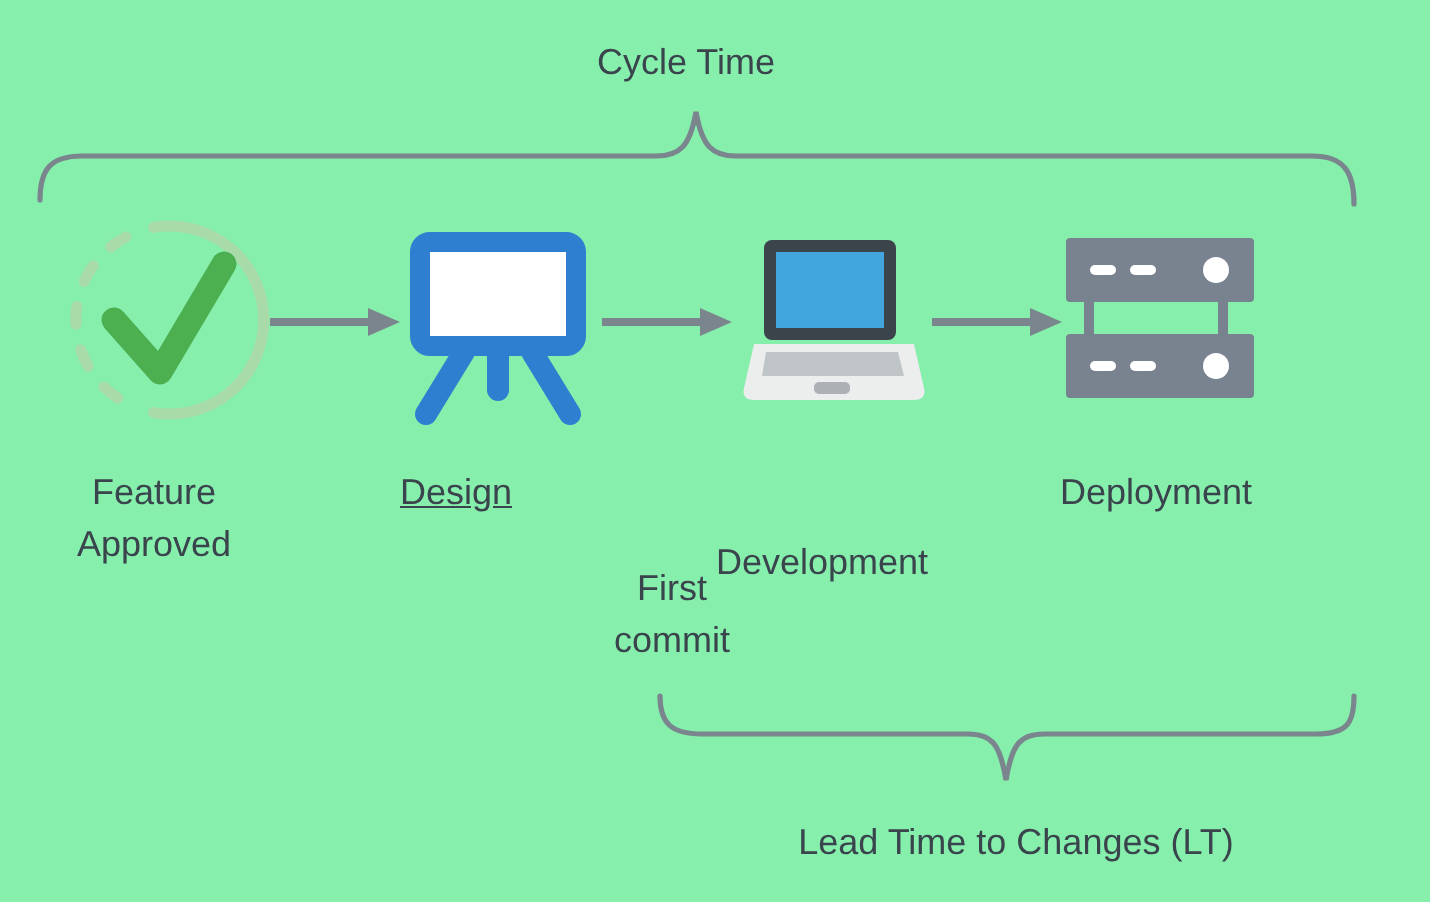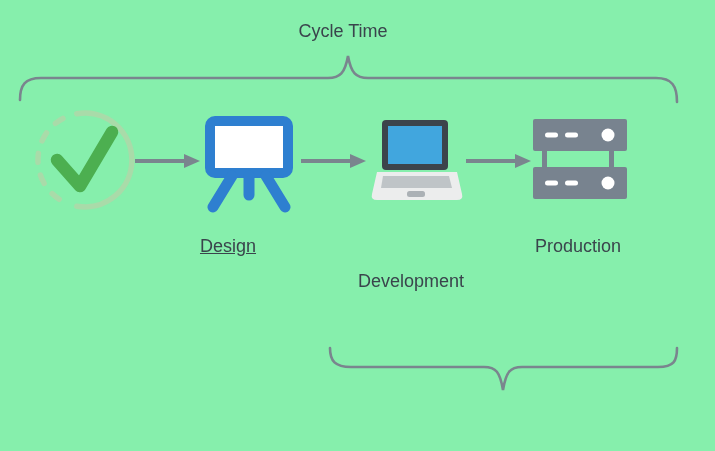--- a/index.html
+++ b/index.html
@@ -81,27 +81,30 @@
     <rect x="5" y="3" width="94" height="32" rx="2" fill="#78838F"></rect>
     <rect x="5" y="51" width="94" height="32" rx="2" fill="#78838F"></rect>
     <rect x="17" y="16.5" width="13" height="5" rx="2.5" fill="#ffffff"></rect>
     <rect x="37" y="16.5" width="13" height="5" rx="2.5" fill="#ffffff"></rect>
     <circle cx="80" cy="19" r="6.5" fill="#ffffff"></circle>
     <rect x="17" y="64.5" width="13" height="5" rx="2.5" fill="#ffffff"></rect>
     <rect x="37" y="64.5" width="13" height="5" rx="2.5" fill="#ffffff"></rect>
     <circle cx="80" cy="67" r="6.5" fill="#ffffff"></circle>
   </svg>
 
+  <div class="label" style="left:77px; top:233px; width:110px;">Feature Approved</div>
 
   <div class="label" style="left:228px; top:233px;text-decoration:underline;">Design</div>
 
   <div class="label" style="left:411px; top:233px;margin-top:35px;">Development</div>
 
-  <div class="label" style="left:578px; top:233px;">Production</div>
+  <div class="label" style="left:578px; top:233px;">Deployment</div>
 
+  <div class="label" style="left:336px; top:281px; width:80px;">First commit</div>
 
 
   <svg class="abs" style="left:328px; top:344px;" width="353" height="52" viewBox="0 0 353 52">
     <path d="M 2 4 C 2 17 7 23 23 23 L 156 23 C 168 23 172 28 175 46 C 178 28 182 23 194 23 L 330 23 C 346 23 349 17 349 4" fill="none" stroke="#7A858E" stroke-width="2.6" stroke-linecap="round"></path>
   </svg>
 
+  <div class="label" style="left:508px; top:408px; width:300px;">Lead Time to Changes (LT)</div>
 
 </div>
 
 </body></html>

